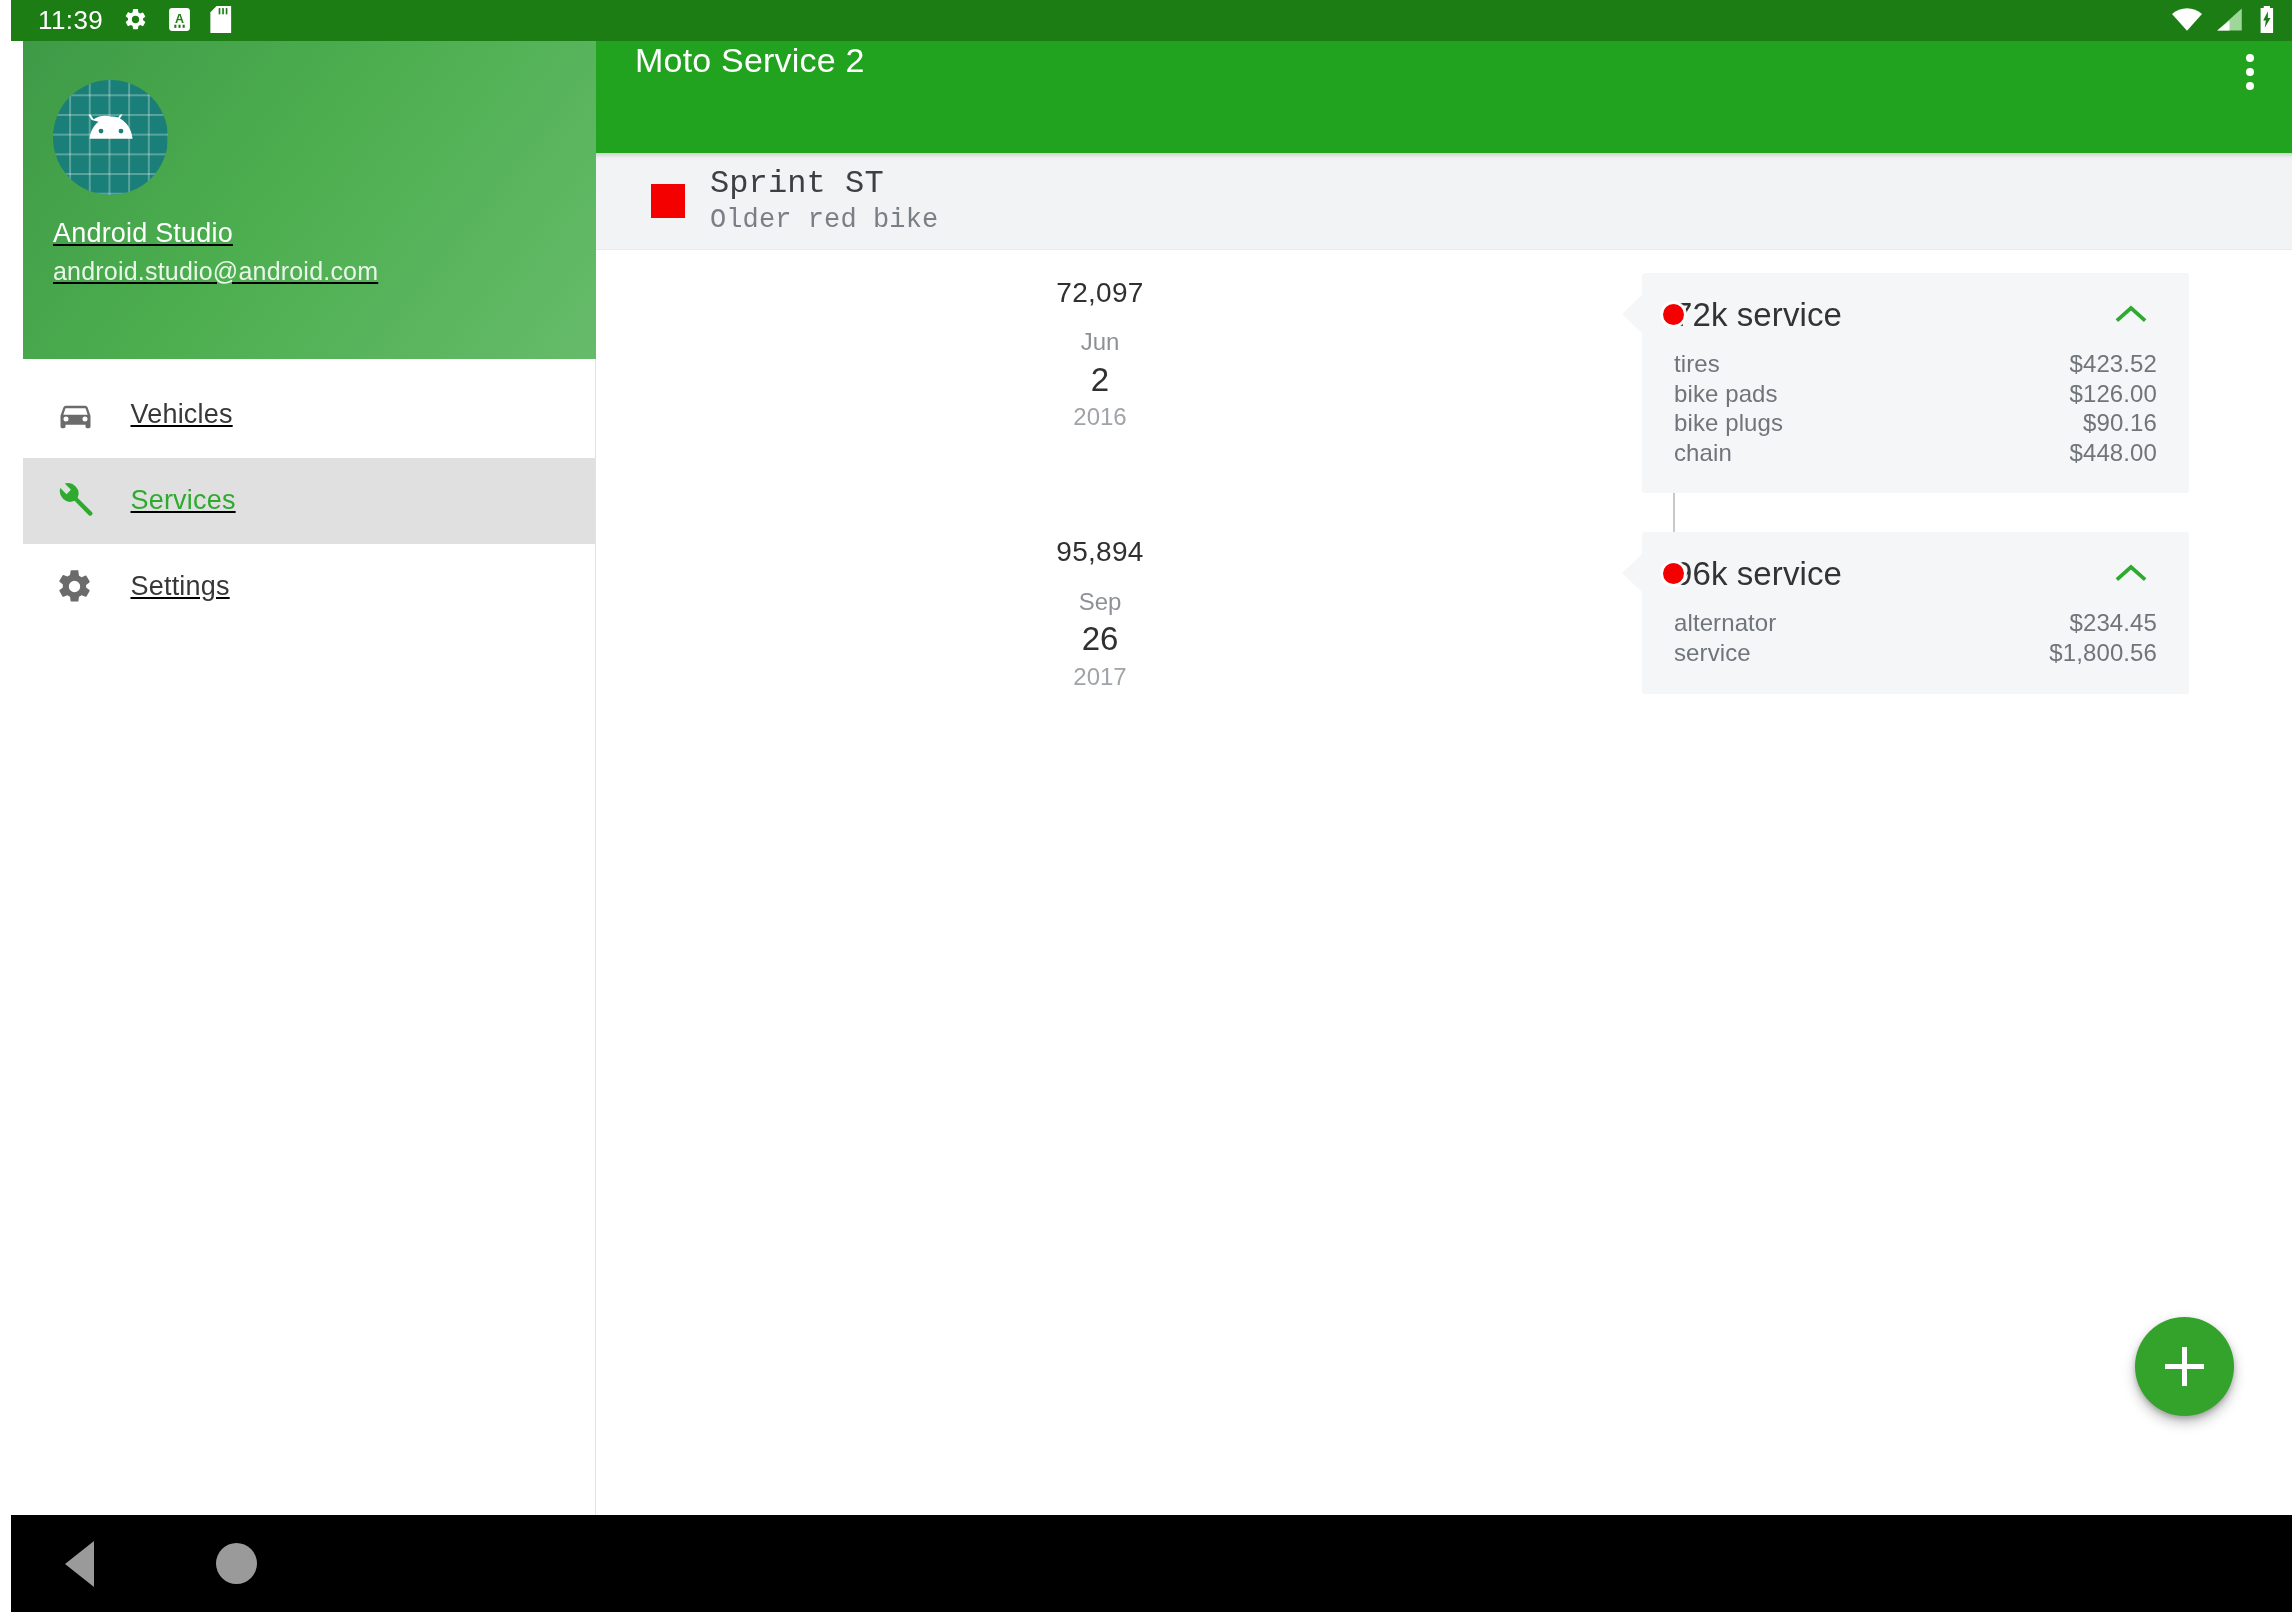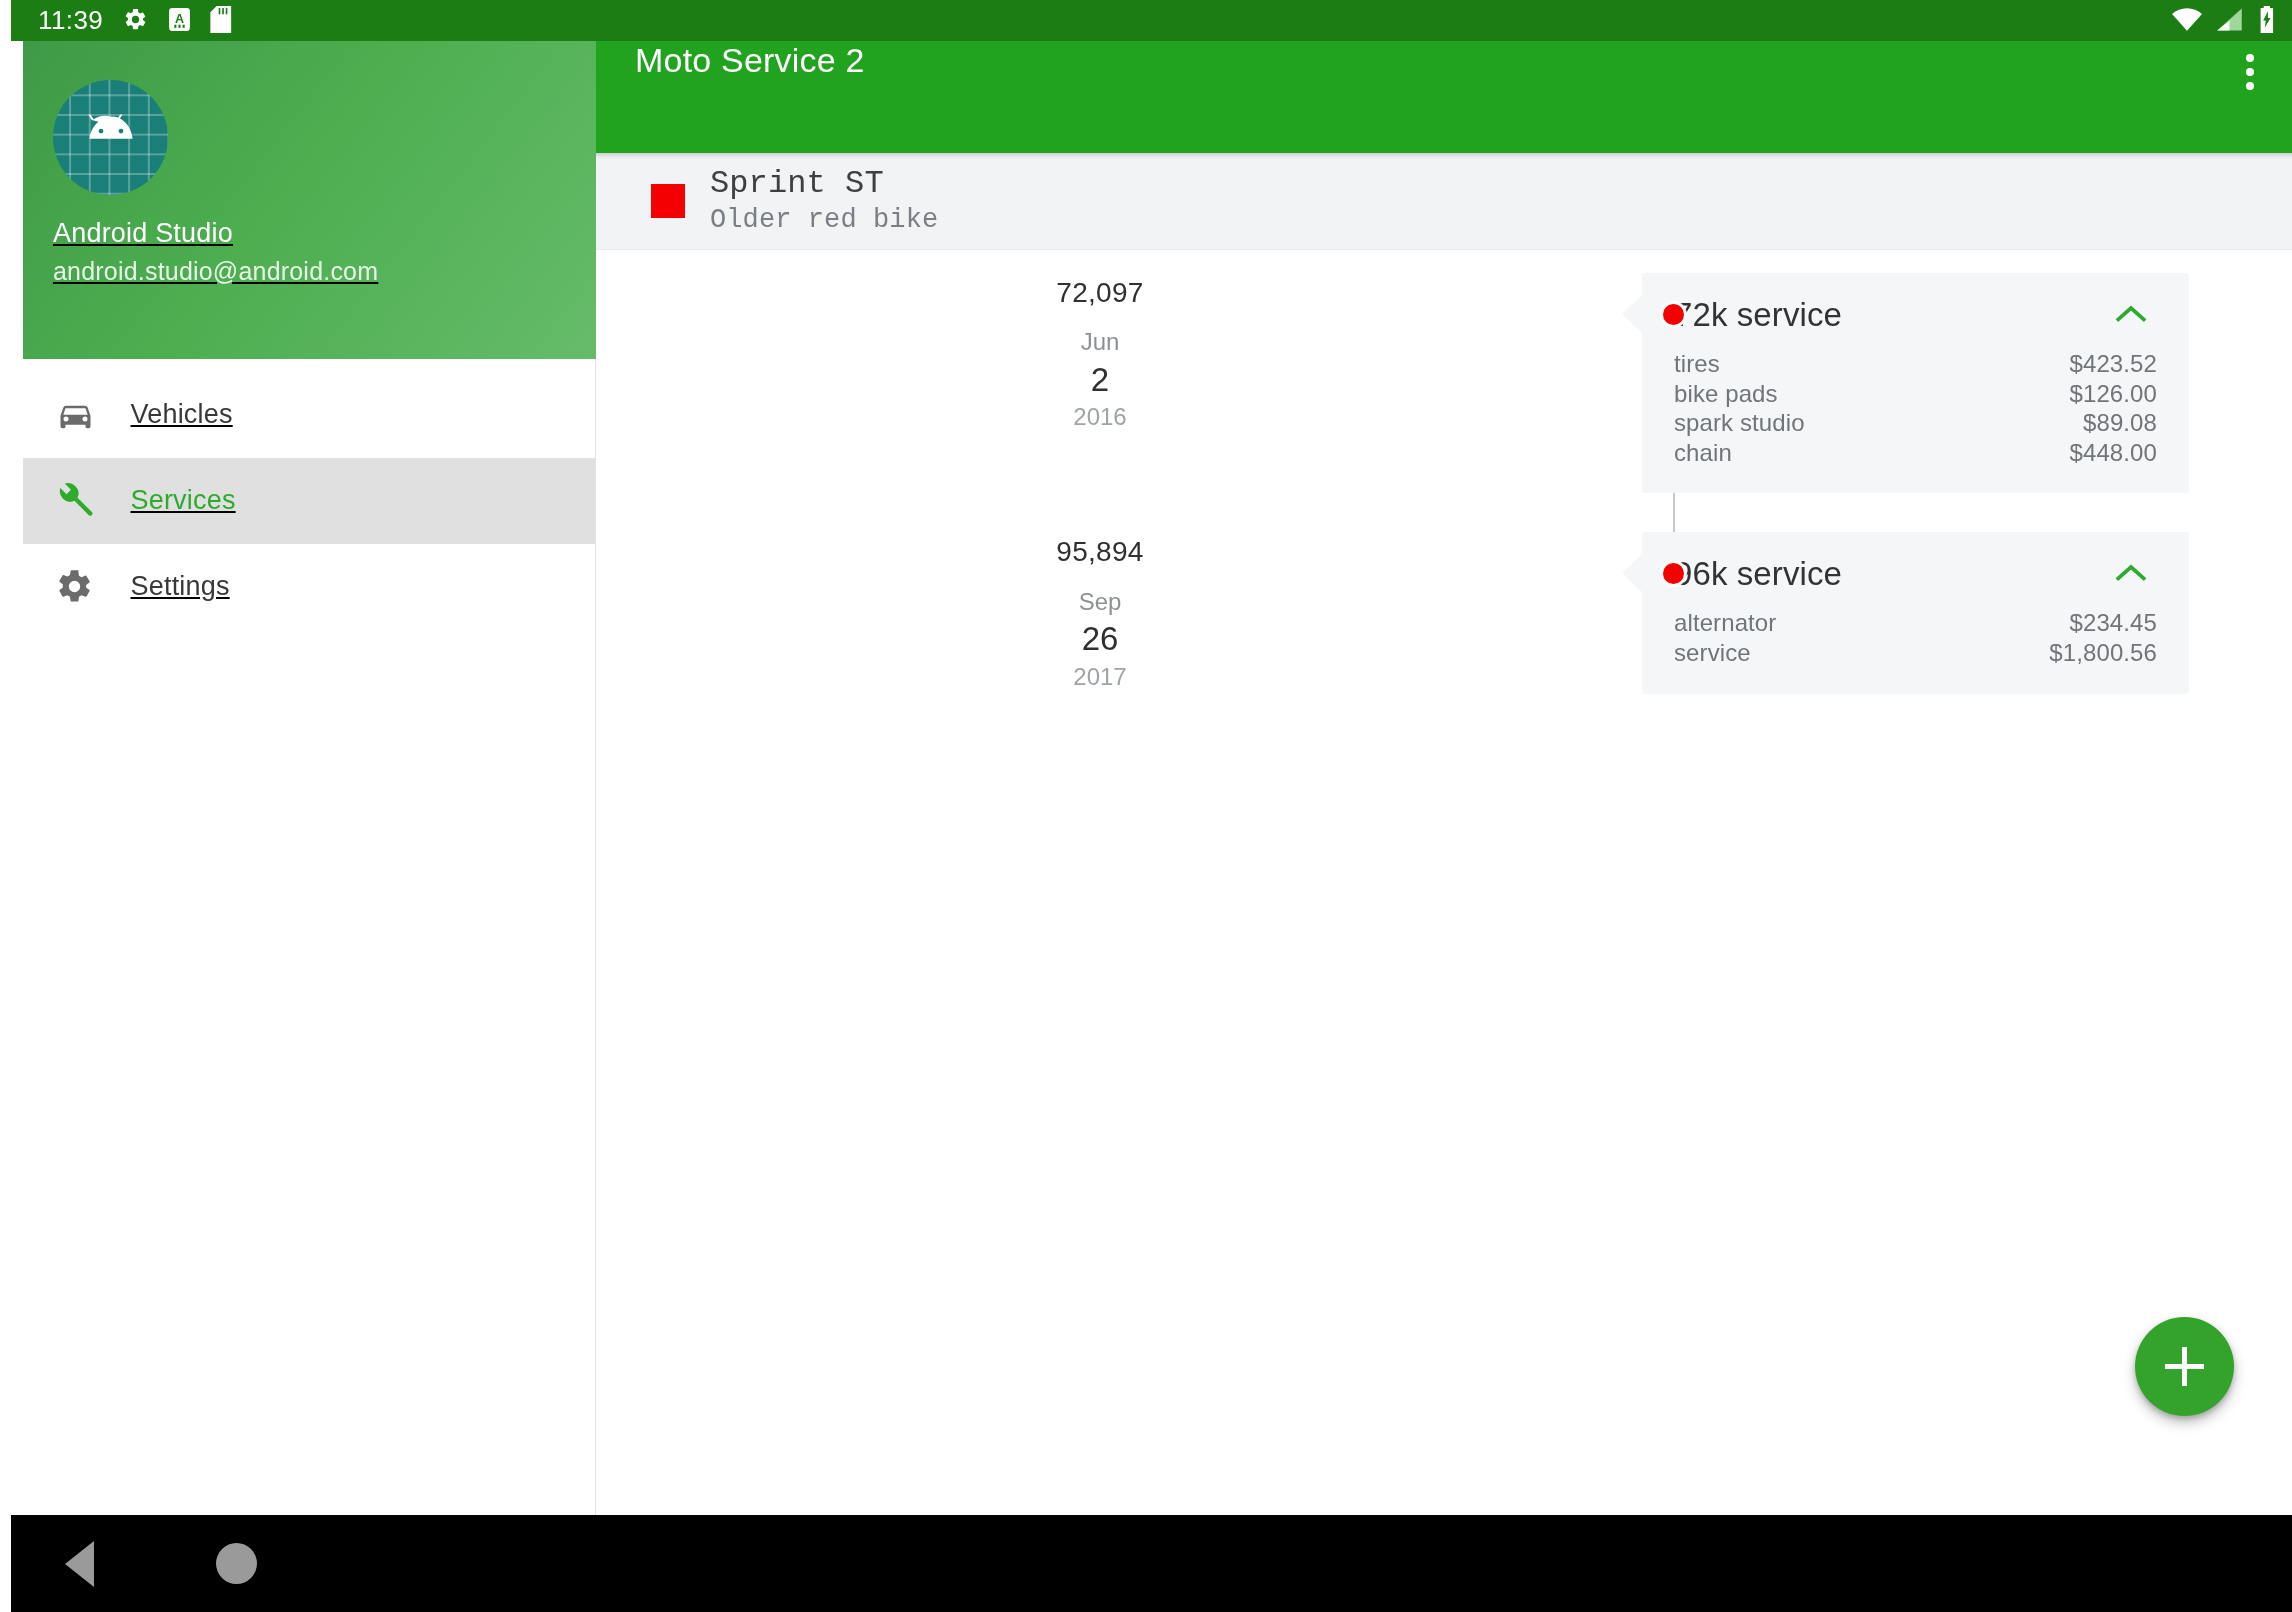--- a/index.html
+++ b/index.html
@@ -308,22 +308,22 @@
             <div class="line-items">
               <div class="li-row">
                 <span class="li-name">tires</span>
                 <span class="li-cost">$423.52</span>
               </div>
               <div class="li-row">
                 <span class="li-name">bike pads</span>
                 <span class="li-cost">$126.00</span>
               </div>
               <div class="li-row">
-                <span class="li-name">spark studio</span>
-                <span class="li-cost">$89.08</span>
+                <span class="li-name">bike plugs</span>
+                <span class="li-cost">$90.16</span>
               </div>
               <div class="li-row">
                 <span class="li-name">chain</span>
                 <span class="li-cost">$448.00</span>
               </div>
             </div>
           </div>
         </div>
       </div>
 

